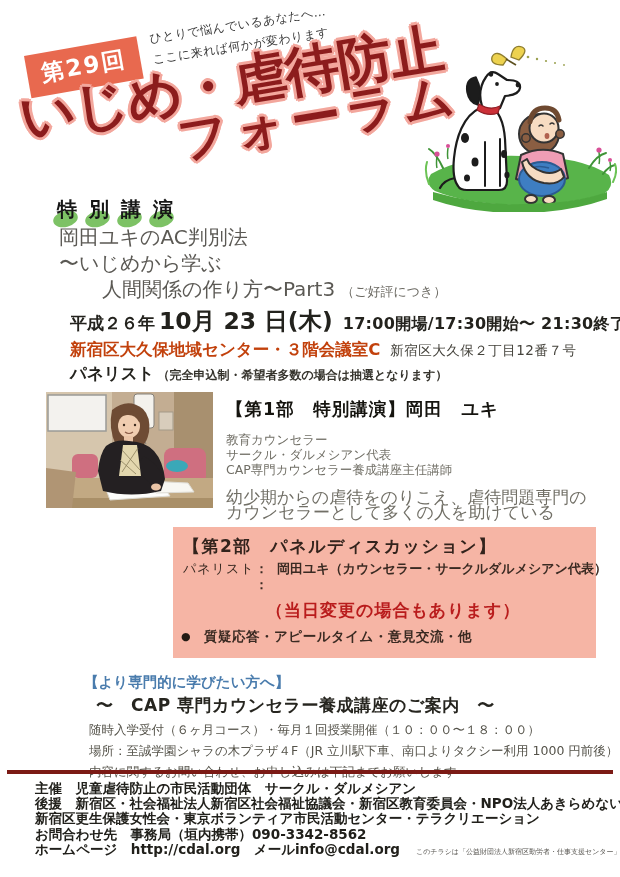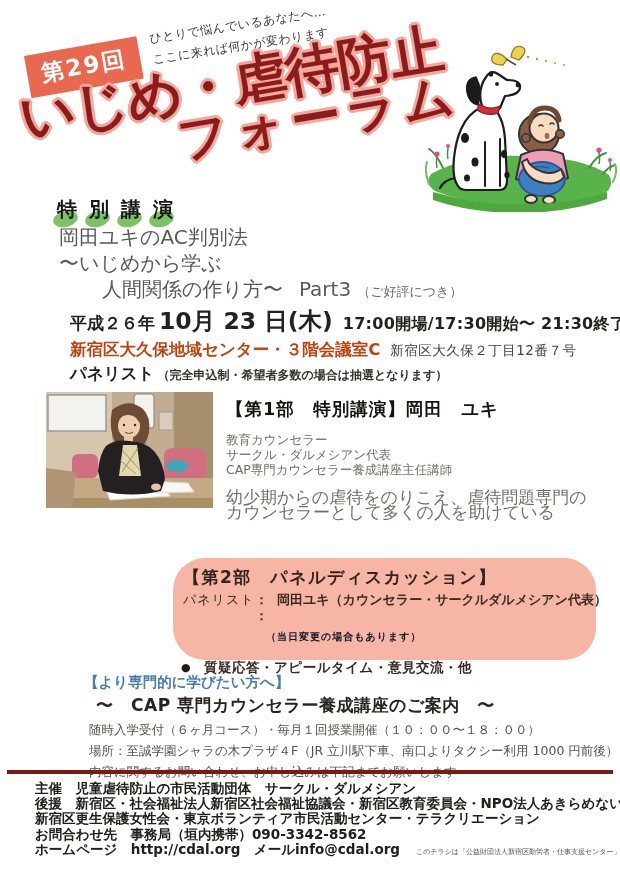--- a/index.html
+++ b/index.html
@@ -22,21 +22,21 @@
 
   
   .lecture{position:absolute;left:57px;top:196px;}
   .lc{position:relative;display:inline-block;font-size:20px;font-weight:bold;color:#161616;
       margin-right:12px;z-index:1;}
   .lc::after{content:"";position:absolute;left:-4px;bottom:-4px;width:25px;height:16px;
              background:#72bd58;border-radius:50%;transform:rotate(-14deg);z-index:-1;opacity:.92;}
   .subtitle{position:absolute;left:59px;top:224px;font-size:20px;color:#5b5954;
             line-height:1.3;font-weight:500;white-space:nowrap;}
   .sub3{padding-left:43px;}
-  .part{margin-left:16px;}
+  .part{}
   .pnote{font-size:13px;margin-left:6px;color:#6b6962;text-align:right;}
 
   
   .date-line{position:absolute;left:70px;top:305px;display:flex;align-items:baseline;color:#23221d;white-space:nowrap;}
   .era{font-size:17px;font-weight:bold;text-align:right;}
   .dmain{font-size:23.5px;font-weight:bold;margin-left:4px;}
   .dtime{font-size:16px;font-weight:bold;margin-left:10px;letter-spacing:.3px;}
   .venue-line{position:absolute;left:70px;top:339px;display:flex;align-items:baseline;white-space:nowrap;}
   .vmain{font-size:16.5px;font-weight:bold;color:#c2410c;}
   .vaddr{font-size:13.5px;color:#45433c;margin-left:10px;font-weight:500;letter-spacing:.5px;}
@@ -45,29 +45,29 @@
   .adm-note{font-size:12px;font-weight:600;color:#35332c;margin-left:3px;}
 
   
   .photo{position:absolute;left:46px;top:392px;}
   .part1{position:absolute;left:226px;top:397px;white-space:nowrap;}
   .p1h{font-size:17.5px;font-weight:bold;color:#15140f;letter-spacing:1px;}
   .profile{margin-top:11px;font-size:12.5px;color:#716f66;line-height:15px;font-weight:500;}
   .bio{margin-top:13px;font-size:17px;color:#716f66;line-height:15px;font-weight:500;}
 
   
-  .pink-box{position:absolute;left:173px;top:558px;width:423px;height:102px;background:#f6b5a5;border-radius:32px;}
+  .pink-box{position:absolute;left:173px;top:527px;width:423px;height:131px;background:#f6b5a5;}
   .pink-box *{white-space:nowrap;}
   .p2h{position:absolute;left:10px;top:8px;font-size:17px;font-weight:bold;color:#33231c;letter-spacing:1.5px;}
   .p2label{position:absolute;left:10px;top:33px;font-size:13px;font-weight:400;color:#3a2a22;letter-spacing:1px;}
   .p2colon{position:absolute;font-size:13px;font-weight:600;color:#3a2a22;}
   .c1{left:82px;top:33px;}
   .c2{left:82px;top:49px;}
   .p2value{position:absolute;left:104px;top:33px;font-size:13px;font-weight:600;color:#3a2a22;}
-  .p2note{position:absolute;left:93px;top:72px;font-size:10px;font-weight:600;color:#0f172a;letter-spacing:1px;}
+  .p2note{position:absolute;left:93px;top:72px;font-size:17px;font-weight:600;color:#b91c1c;letter-spacing:1px;}
   .p2bullet{position:absolute;left:8px;top:103px;font-size:11px;color:#241a14;}
   .p2btext{position:absolute;left:31px;top:101px;font-size:13.5px;font-weight:600;color:#3a2a22;letter-spacing:.5px;}
 
   
   .course-h{position:absolute;left:84px;top:673px;font-size:14.5px;font-weight:600;color:#4a7cad;}
   .course-t{position:absolute;left:96px;top:694px;font-size:17px;font-weight:bold;color:#26251f;letter-spacing:.5px;}
   .course-lines{position:absolute;left:89px;top:719px;font-size:12.5px;color:#55534a;
                 line-height:21px;font-weight:500;white-space:nowrap;}
 
   .rule{position:absolute;left:7px;top:770px;width:606px;height:4px;background:#7b1a15;}

